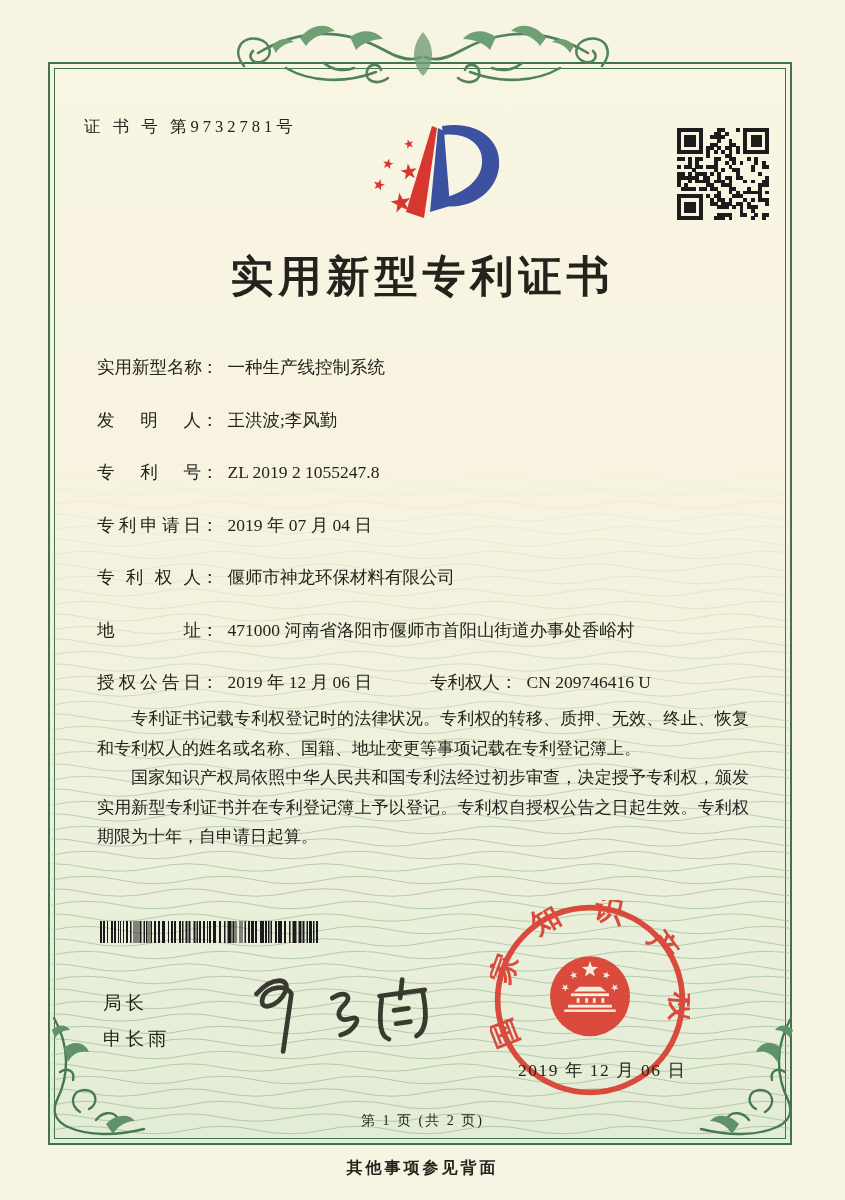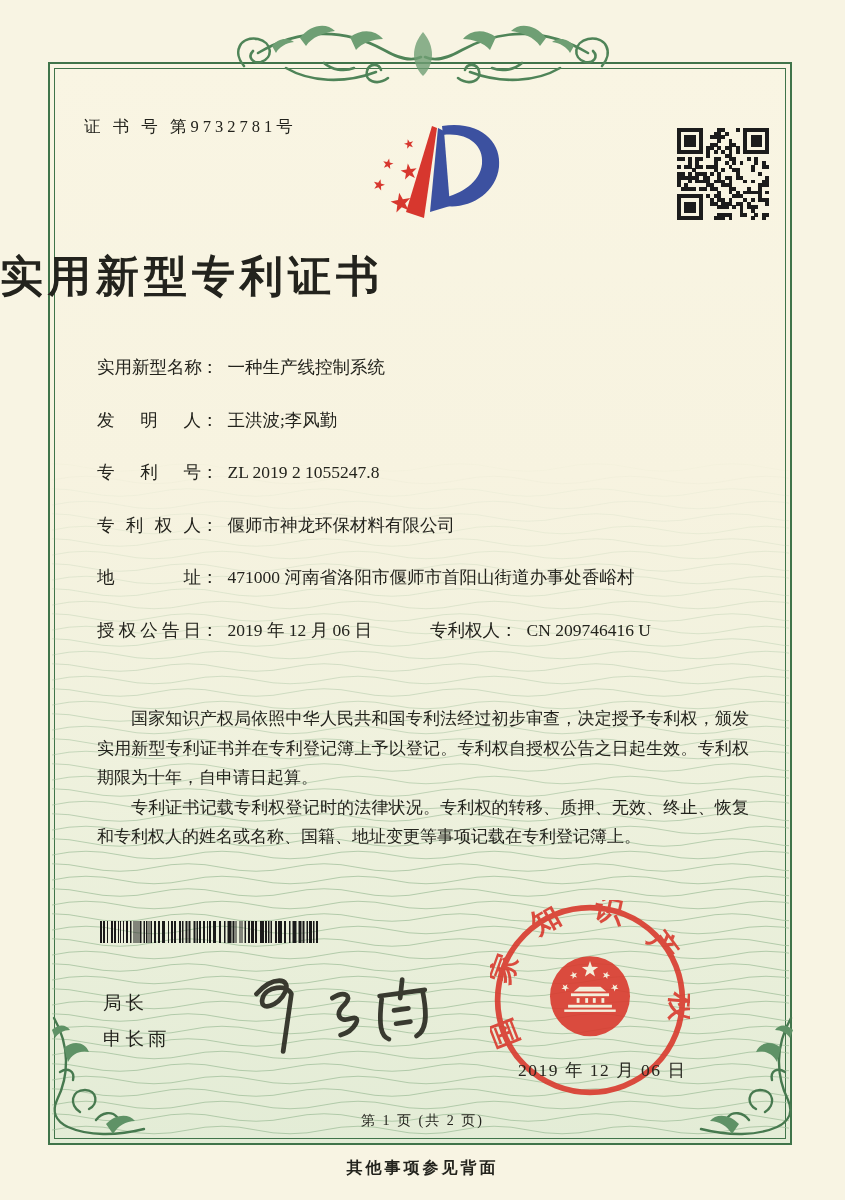--- a/index.html
+++ b/index.html
@@ -12,21 +12,21 @@
   .frame-inner{position:absolute;inset:4px;border:1.4px solid #40744a;}
   #waves{position:absolute;left:52px;top:66px;width:737px;height:1071px;z-index:2;}
   .band{left:228px;top:6px;width:390px;height:92px;z-index:6;}
   .corner{width:110px;height:126px;z-index:6;top:1016px;}
   .corner-l{left:44px;}
   .corner-r{left:691px;transform:scaleX(-1);}
   
   .cert-no{left:84px;top:116px;font-size:16.5px;letter-spacing:4px;z-index:10;}
   .logo{left:352px;top:114px;width:160px;height:124px;z-index:10;}
   .qr{left:677px;top:128px;width:92px;height:92px;z-index:10;}
-  .title{left:0;right:0;top:248px;font-size:43px;font-weight:bold;letter-spacing:5px;z-index:10;}
+  .title{left:0;right:0;top:248px;text-align:center;font-size:43px;font-weight:bold;letter-spacing:5px;z-index:10;}
   .fields{left:97px;top:356px;width:652px;font-size:17.5px;z-index:10;}
   .field-row{position:relative;height:22px;line-height:22px;margin-bottom:30.5px;white-space:nowrap;}
   .field-row:last-child{margin-bottom:4px;}
   .f-label{display:inline-block;width:104px;text-align:justify;text-align-last:justify;vertical-align:top;}
   .f-colon{margin-right:9px;}
   .grant-group{position:absolute;left:333px;top:0;}
   .g-label{margin-right:0;}
   .paras{left:97px;top:704px;width:652px;font-size:17px;line-height:29.5px;text-align:justify;z-index:10;}
   .paras p{margin:0;text-indent:2em;}
   .barcode{left:100px;top:921px;width:220px;height:22px;z-index:10;}
@@ -457,36 +457,39 @@
     <div class="field-row">
       <span class="f-label">实用新型名称</span><span class="f-colon">：</span><span>一种生产线控制系统</span>
     </div>
     <div class="field-row">
       <span class="f-label">发明人</span><span class="f-colon">：</span><span>王洪波;李风勤</span>
     </div>
     <div class="field-row">
       <span class="f-label">专利号</span><span class="f-colon">：</span><span>ZL 2019 2 1055247.8</span>
     </div>
     <div class="field-row">
+      <span class="f-label">专利申请日</span><span class="f-colon">：</span><span>2019 年 07 月 04 日</span>
+    </div>
+    <div class="field-row">
       <span class="f-label">专利权人</span><span class="f-colon">：</span><span>偃师市神龙环保材料有限公司</span>
     </div>
     <div class="field-row">
       <span class="f-label">地址</span><span class="f-colon">：</span><span>471000 河南省洛阳市偃师市首阳山街道办事处香峪村</span>
     </div>
     <div class="field-row">
       <span class="f-label">授权公告日</span><span class="f-colon">：</span><span>2019 年 12 月 06 日</span>
       <span class="grant-group">
         <span class="g-label">专利权人</span><span class="f-colon">：</span><span>CN 209746416 U</span>
       </span>
     </div>
   </div>
 
   <div class="abs paras">
+    <p>专利证书记载专利权登记时的法律状况。专利权的转移、质押、无效、终止、恢复和专利权人的姓名或名称、国籍、地址变更等事项记载在专利登记簿上。</p>
     <p>国家知识产权局依照中华人民共和国专利法经过初步审查，决定授予专利权，颁发实用新型专利证书并在专利登记簿上予以登记。专利权自授权公告之日起生效。专利权期限为十年，自申请日起算。</p>
-    <p>专利证书记载专利权登记时的法律状况。专利权的转移、质押、无效、终止、恢复和专利权人的姓名或名称、国籍、地址变更等事项记载在专利登记簿上。</p>
   </div>
 
   <svg id="barcode" class="abs barcode" viewBox="0 0 220 22" preserveAspectRatio="none">
       <rect x="0" y="0" width="2" height="22" fill="#1a1a1a"></rect>
       <rect x="3" y="0" width="2" height="22" fill="#1a1a1a"></rect>
       <rect x="7" y="0" width="1" height="22" fill="#1a1a1a"></rect>
       <rect x="11" y="0" width="2" height="22" fill="#1a1a1a"></rect>
       <rect x="14" y="0" width="2" height="22" fill="#1a1a1a"></rect>
       <rect x="18" y="0" width="1" height="22" fill="#1a1a1a"></rect>
       <rect x="20" y="0" width="1" height="22" fill="#1a1a1a"></rect>

